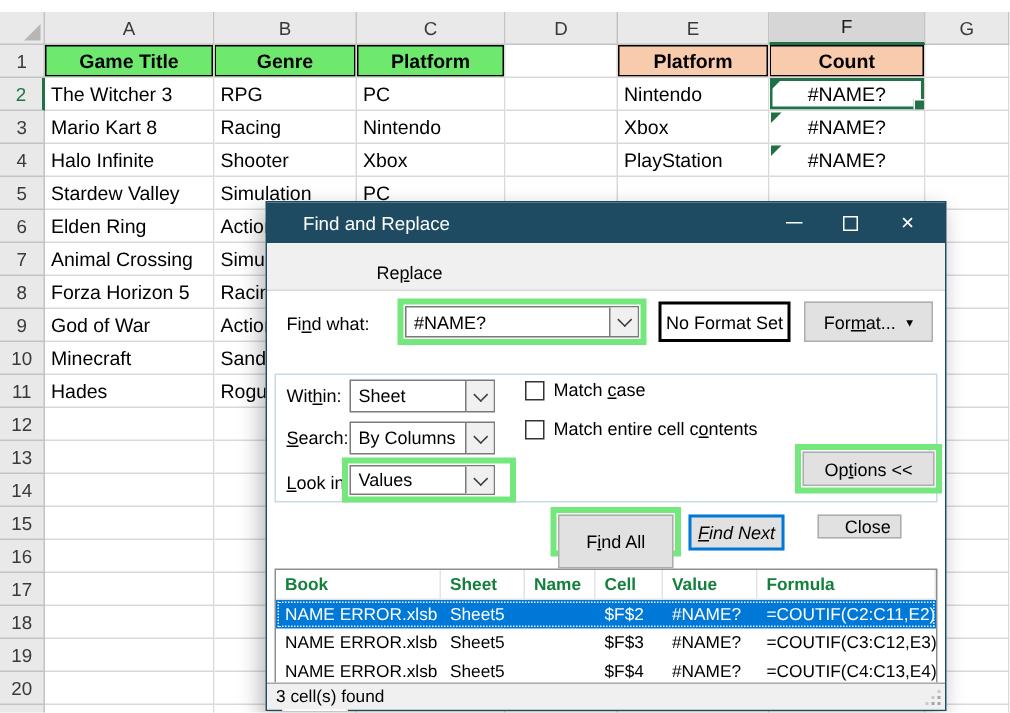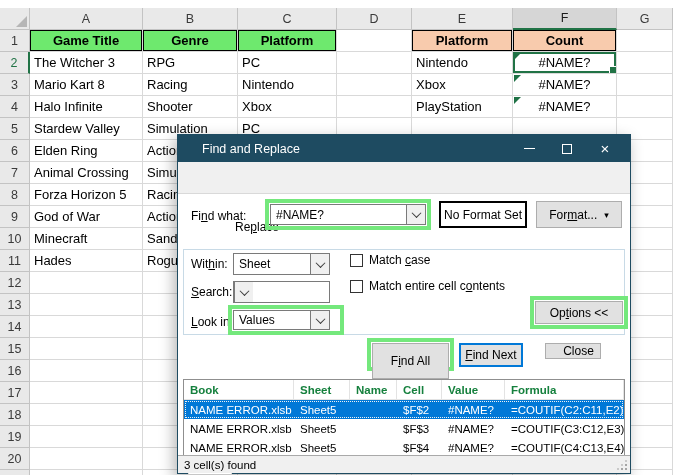--- a/index.html
+++ b/index.html
@@ -280,21 +280,21 @@
       <div class="winbtn">
           <span class="glyph-close">×</span>
         </div>
     </div>
   </div>
 
   <div class="abs tabstrip"></div>
   <div class="abs tab active" style="left:10px; width:44px;">
     <span>Fin<u>d</u></span>
   </div>
-  <div class="abs tab" style="left:48px; top:34px; width:62px;margin-top:45px;">
+  <div class="abs tab" style="left:64px; top:34px; width:62px;">
     <span>Re<u>p</u>lace</span>
   </div>
 
   <div class="abs lbl" style="left:13px; top:74px;">Fi<u>n</u>d what:</div>
   <div class="abs hl" style="left:87px; top:64px; width:166px; height:31px;">
     <div class="combo" style="width:156px; height:21px; margin:1px;">
       <span class="val">#NAME?</span>
       <span class="dbtn">
           <span class="chev"></span>
         </span>
@@ -311,20 +311,21 @@
   <div class="abs lbl" style="left:13px; top:122px;text-align:center;">Wit<u>h</u>in:</div>
   <div class="abs combo" style="left:55px; top:118px; width:97px; height:22px;">
     <span class="val">Sheet</span>
     <span class="dbtn">
         <span class="chev"></span>
       </span>
   </div>
 
   <div class="abs lbl" style="left:13px; top:150px;"><u>S</u>earch:</div>
   <div class="abs combo" style="left:55px; top:146px; width:97px; height:22px;">
+    <span class="val">By Columns</span>
     <span class="dbtn">
         <span class="chev"></span>
       </span>
   </div>
 
   <div class="abs lbl" style="left:13px; top:180px;"><u>L</u>ook in:</div>
   <div class="abs hl" style="left:50px; top:170px; width:116px; height:30px;">
     <div class="combo" style="width:97px; height:20px; margin:1px;">
       <span class="val">Values</span>
       <span class="dbtn">
@@ -346,21 +347,21 @@
     <div class="btn" style="width:88px; height:23px; margin:1px;">
       <span>Op<u>t</u>ions &lt;&lt;</span>
     </div>
   </div>
 
   <div class="abs hl" style="left:189px; top:203px; width:87px; height:33px;">
     <div class="btn" style="width:77px; height:36px; margin:1px;">
       <span>F<u>i</u>nd All</span>
     </div>
   </div>
-  <div class="abs btn default" style="left:281px; top:208px; width:64px; height:24px;">
+  <div class="abs btn default" style="left:281px; top:208px; width:64px; height:24px;font-style:italic;">
     <span><u>F</u>ind Next</span>
   </div>
   <div class="abs btn" style="left:367px; top:208px; width:56px; height:16px;padding-left:11px;">
     <span>Close</span>
   </div>
 
   <div class="abs list" style="left:5px; top:244px; width:442px; height:78px;" id="results">
       <div class="lrow lhead">
         <div class="lc">Book</div>
         <div class="lc">Sheet</div>

